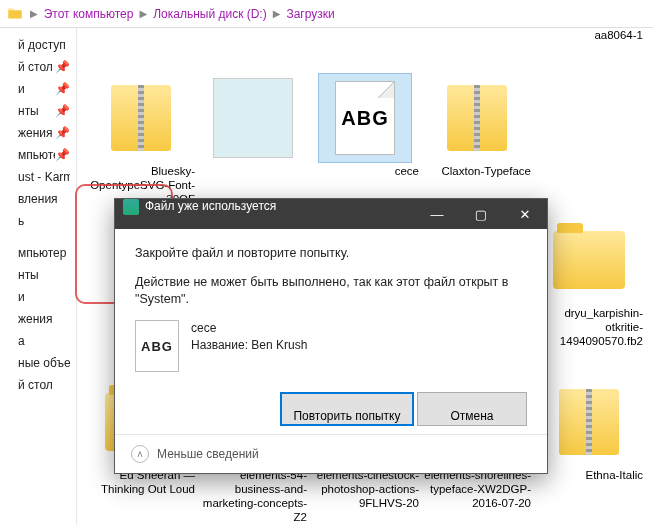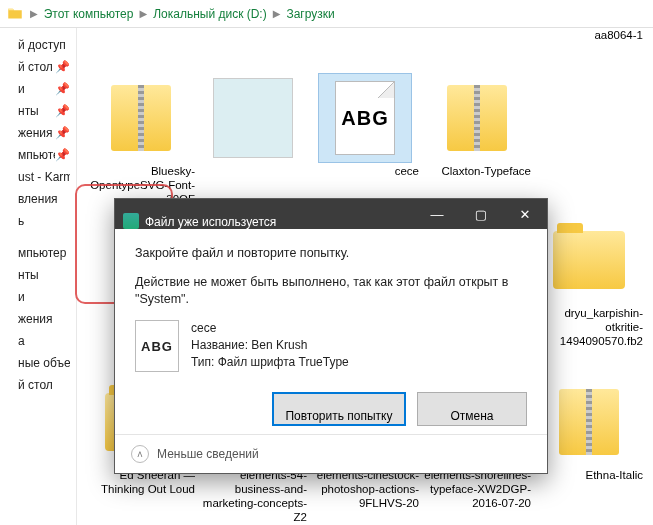--- a/index.html
+++ b/index.html
@@ -2,21 +2,21 @@
 <html><head>
 <meta charset="utf-8">
 <style>
 * { margin: 0; padding: 0; box-sizing: border-box; font-family: "Segoe UI", Tahoma, sans-serif; }
 body { width: 653px; height: 525px; background: #fff; overflow: hidden; position: relative; font-size: 12px; }
 
 
 .crumbs { height: 28px; border-bottom: 1px solid #e0e0e0; display: flex; align-items: center; padding-left: 6px; }
 .crumbs .ficon { width: 18px; height: 18px; margin-right: 4px; }
 .crumbs .sep { color: #888; margin: 0 2px; font-size: 10px; }
-.crumbs .seg { padding: 2px 4px; color: #15803d; }
+.crumbs .seg { padding: 2px 4px; color: #a21caf; }
 
 .main { display: flex; height: 497px; }
 
 
 .side { width: 92px; border-right: 1px solid #e8e8e8; padding-top: 6px; overflow: hidden; }
 .side .row { display: flex; align-items: center; justify-content: space-between; padding: 3px 6px 3px 18px; height: 22px; white-space: nowrap; color: #222; }
 .side .row .lbl { overflow: hidden; text-overflow: clip; }
 .side .pin { color: #888; font-size: 12px; }
 .side .sp { height: 10px; }
 
@@ -36,32 +36,32 @@
 .zip { width: 60px; height: 66px; background: linear-gradient(#ffe89a,#f7c943); border-radius: 3px; position: relative; }
 .zip:after { content:""; position:absolute; left:27px; top:0; width:6px; height:100%; background: repeating-linear-gradient(#999 0 3px,#ccc 3px 6px); }
 .page { width: 60px; height: 74px; background:#fff; border:1px solid #bbb; position: relative; }
 .page:before { content:""; position:absolute; right:0; top:0; width:16px; height:16px; background: linear-gradient(135deg,#fff 48%,#bbb 50%,#eee 52%); }
 .abg { font-weight: 900; font-size: 20px; font-family: Impact,Arial Black,sans-serif; letter-spacing: 1px; }
 .wheel { width:72px; height:72px; border-radius:50%; background: radial-gradient(circle,#c8c8c8 0 20%,#555 21% 30%,#222 31% 60%,#111 61% 100%); box-shadow: inset 0 0 0 6px #000; }
 .couple { width: 80px; height: 80px; background: #dceef2; border:1px solid #ccc; }
 
 
 .dlg { position: absolute; left: 114px; top: 198px; width: 434px; background: #fff; box-shadow: 0 8px 24px rgba(0,0,0,.4); border:1px solid #5a5a5a; }
-.dlg .tb { height: 30px; background: #3c3c3c; color: #fff; display: flex; align-items: flex-end; padding-left: 8px; }
+.dlg .tb { height: 30px; background: #3c3c3c; color: #fff; display: flex; align-items: flex-start; padding-left: 8px; }
 .dlg .tb .ticon { width: 16px; height: 16px; margin-right: 6px; background: linear-gradient(#3a9,#2a7); border-radius: 2px; }
 .dlg .tb .tlabel { flex: 1; font-size: 12px; }
 .dlg .tb .wbtn { width: 44px; height: 30px; display: flex; align-items: center; justify-content: center; color: #fff; font-size: 13px; font-family: Arial; }
 .dlg .body { padding: 16px 20px 6px 20px; font-size: 12.5px; color: #222; }
 .dlg .body p { margin-bottom: 12px; line-height: 17px; }
 .dlg .frow { display: flex; align-items: flex-start; margin: 8px 0 14px 0; }
 .dlg .frow .mini { width: 44px; height: 52px; border:1px solid #bbb; background:#fff; display:flex; align-items:center; justify-content:center; margin-right: 12px; }
 .dlg .frow .mini .abg { font-size: 13px; }
 .dlg .meta { font-size: 12px; line-height: 17px; }
 .dlg .btns { text-align: right; padding: 6px 0 2px 0; }
-.dlg .btns button { min-width: 110px; height: 26px; margin-left: 8px; border: 1px solid #adadad; background: #e1e1e1; font-size: 12px; padding: 16px 12px; }
+.dlg .btns button { min-width: 110px; height: 26px; border: 1px solid #adadad; background: #e1e1e1; font-size: 12px; padding: 16px 12px; }
 .dlg .btns button.def { border: 1px solid #0078d7; box-shadow: inset 0 0 0 1px #0078d7; }
 .dlg .foot { border-top: 1px solid #e4e4e4; padding: 10px 16px; display:flex; align-items:center; color:#555; font-size:12px; }
 .dlg .foot .chev { width:18px; height:18px; border:1px solid #bbb; border-radius:50%; display:inline-flex; align-items:center; justify-content:center; margin-right:8px; font-size:10px; color:#777; }
 </style>
 </head>
 <body>
 
 <div class="crumbs">
   <svg class="ficon" viewBox="0 0 24 24">
       <path fill="#f7c943" d="M3 5h6l2 2h10v11H3z"></path>
@@ -231,21 +231,20 @@
   <div class="body">
     <p>Закройте файл и повторите попытку.</p>
     <p>Действие не может быть выполнено, так как этот файл открыт в "System".</p>
     <div class="frow">
       <div class="mini">
           <span class="abg">ABG</span>
         </div>
       <div class="meta">
         <div>cece</div>
         <div><span>Название:</span> <span>Ben Krush</span></div>
-        <div><span>Тип:</span> <span>Файл шрифта TrueType</span></div>
       </div>
     </div>
     <div class="btns">
       <button class="def">Повторить попытку</button>
       <button>Отмена</button>
     </div>
   </div>
   <div class="foot">
     <span class="chev">˄</span>
     <span>Меньше сведений</span>

